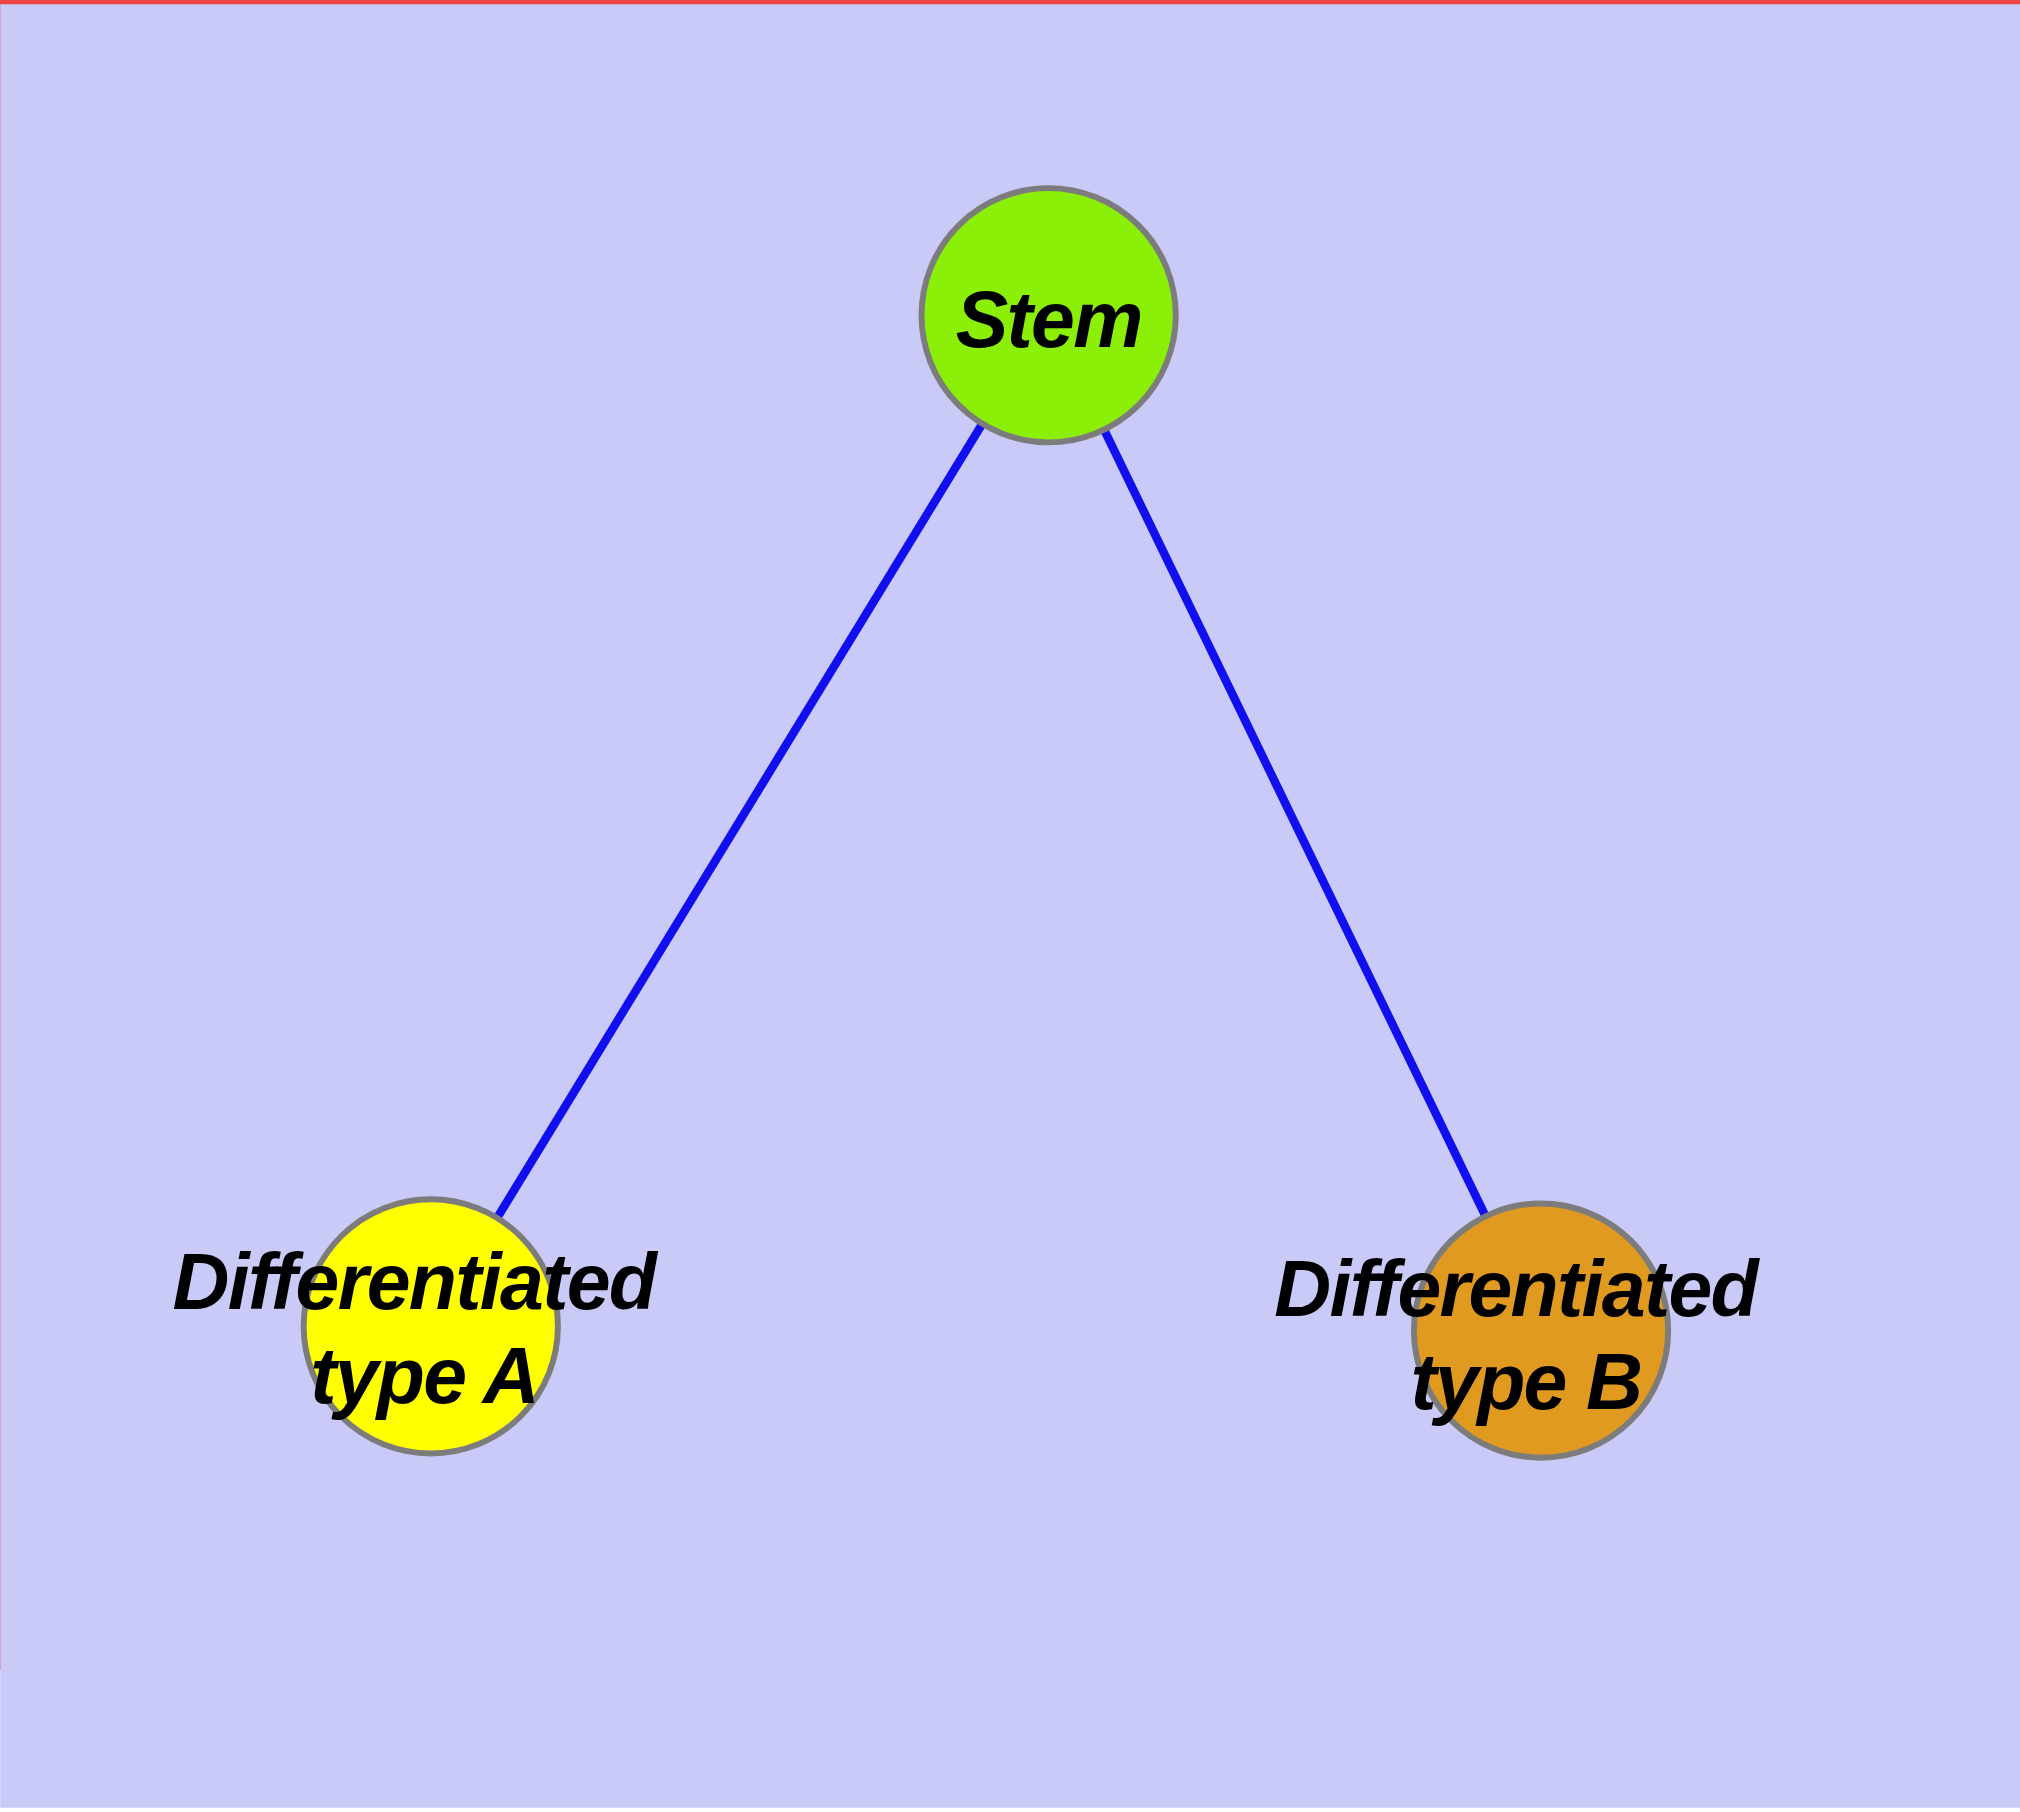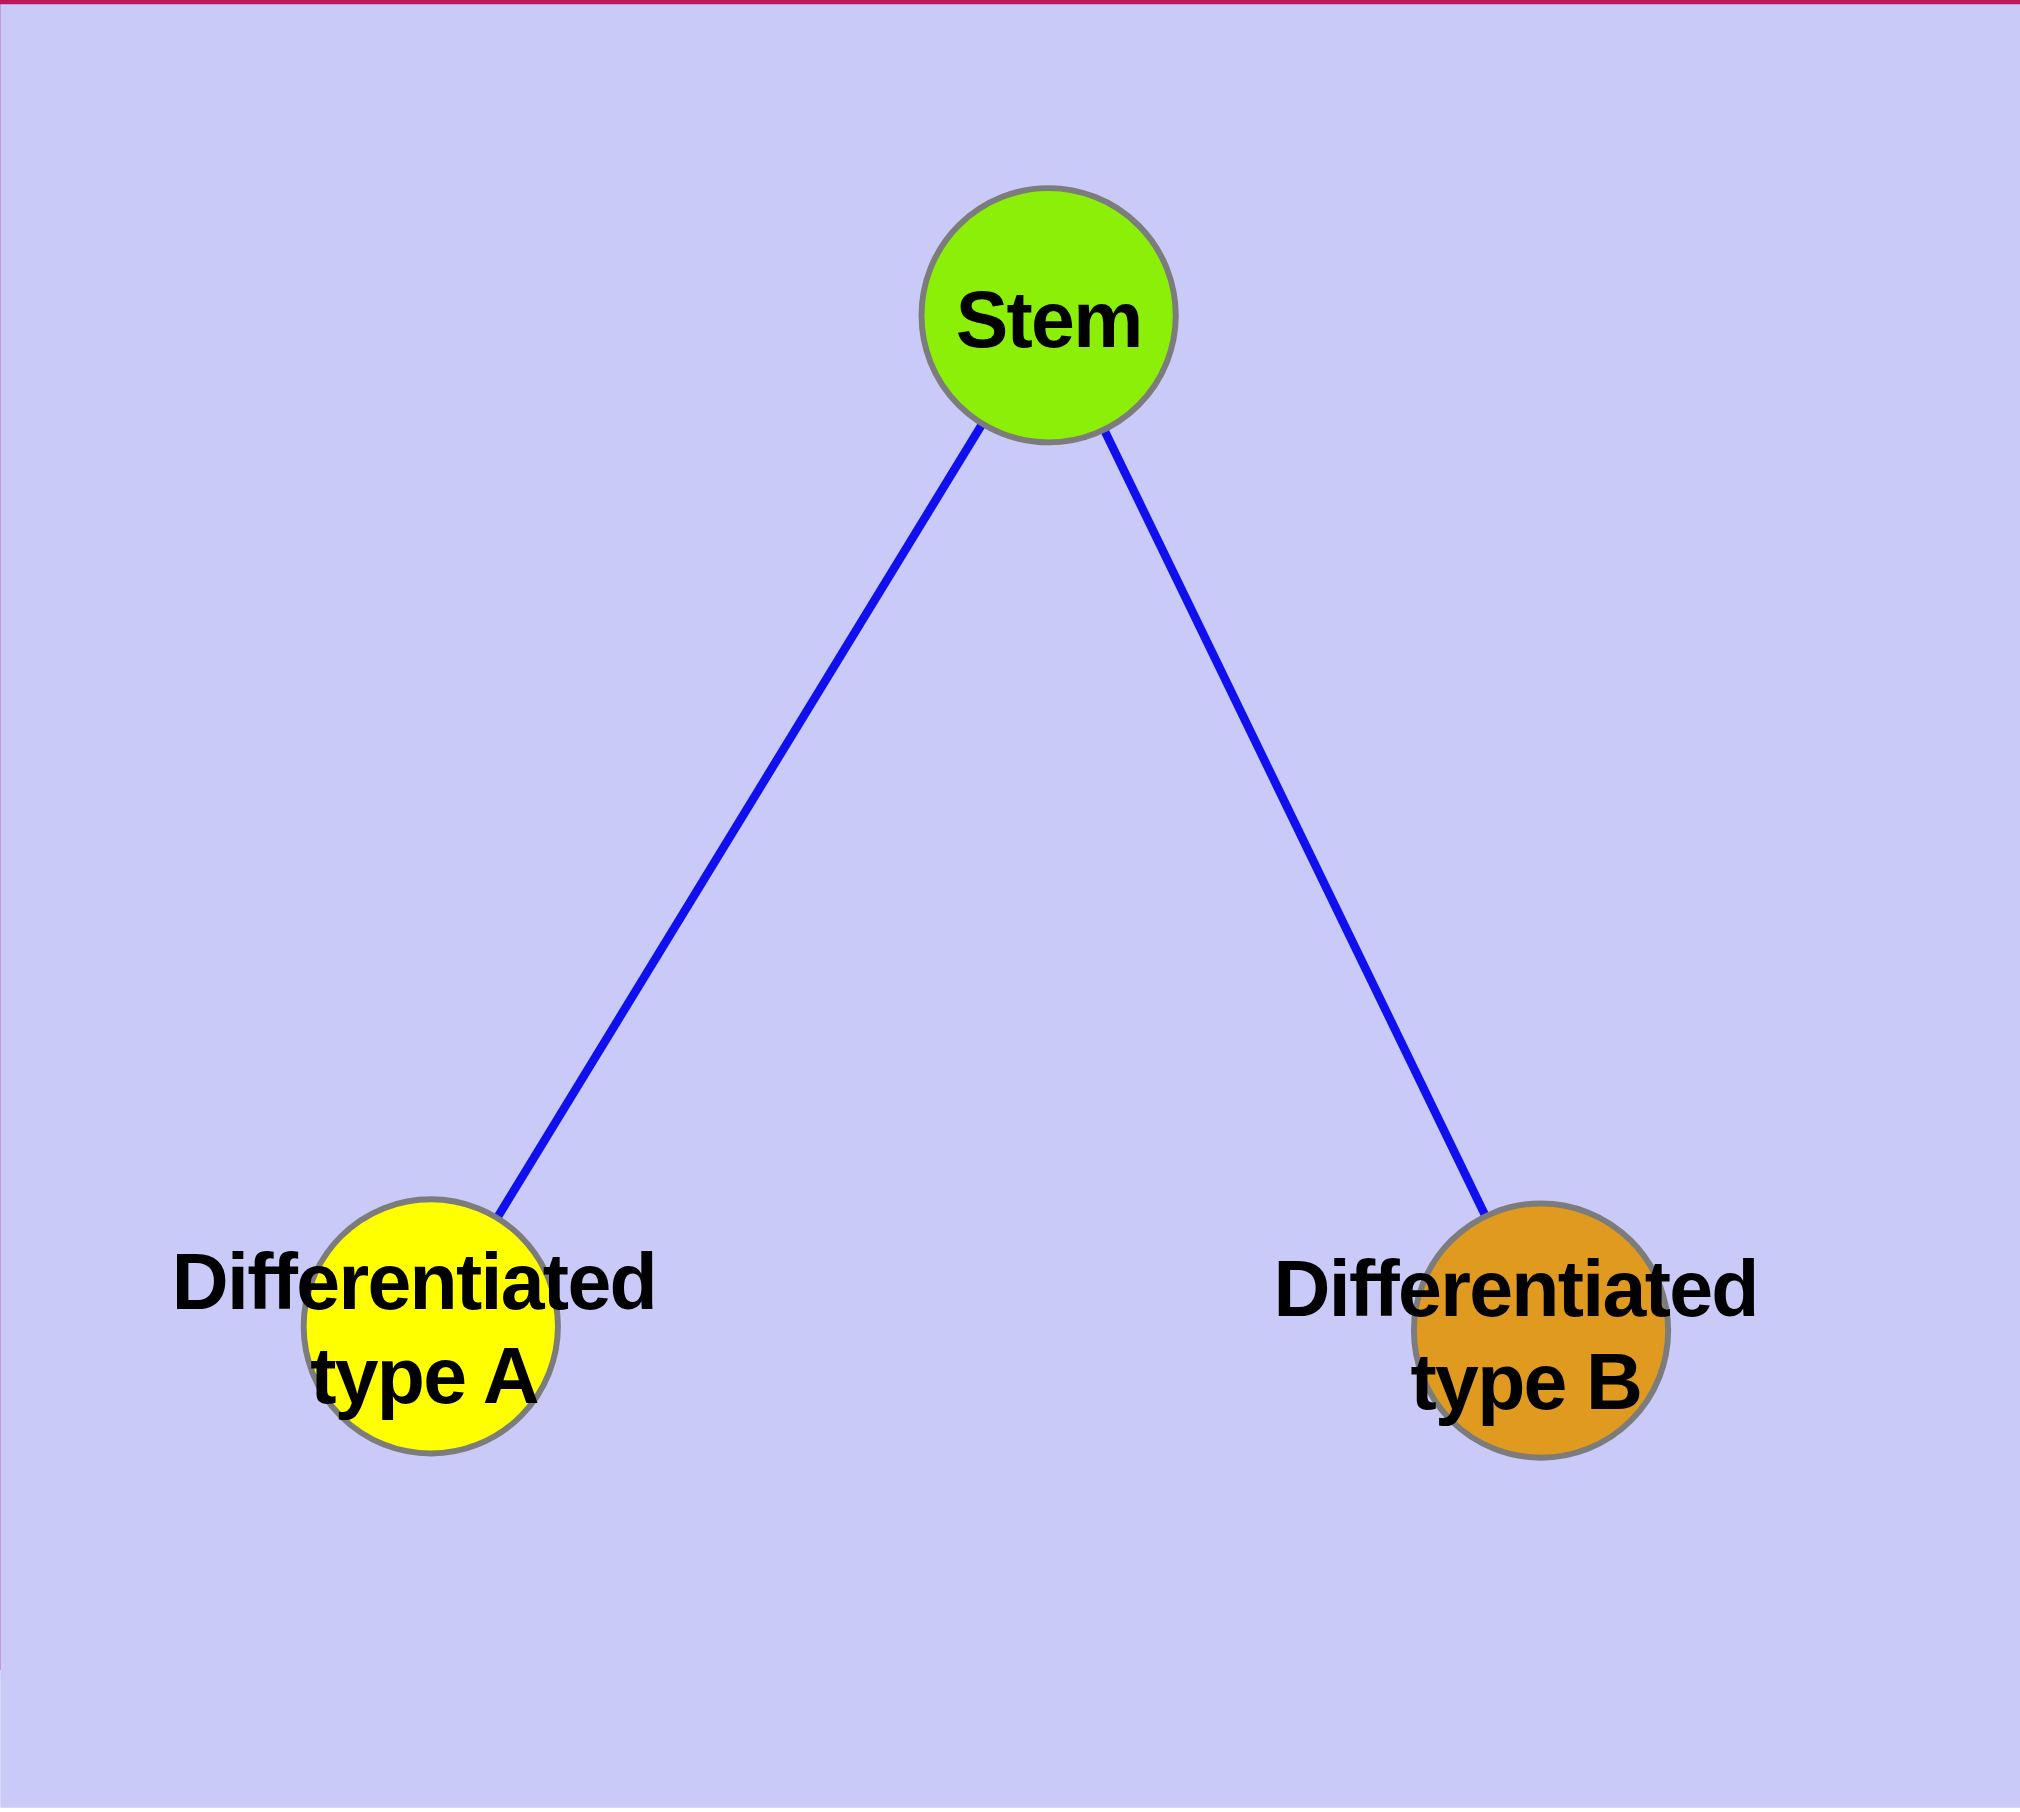--- a/index.html
+++ b/index.html
@@ -7,21 +7,22 @@
     padding: 0;
     background: #ffffff;
     width: 2021px;
     height: 1812px;
     overflow: hidden;
   }
   #stage {
     position: relative;
     width: 2021px;
     height: 1670px;
-    background: #be185d;
+    background: #ef4444;
+    font-style: italic;
   }
   svg.diagram {
     display: block;
     width: 2021px;
     height: 1812px;
   }
   .edge {
     stroke-width: 10;
     stroke-linecap: butt;
     fill: none;

